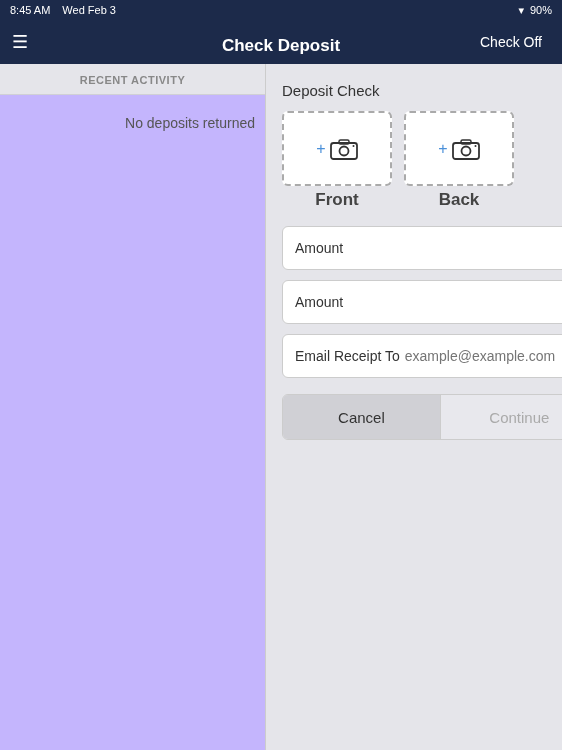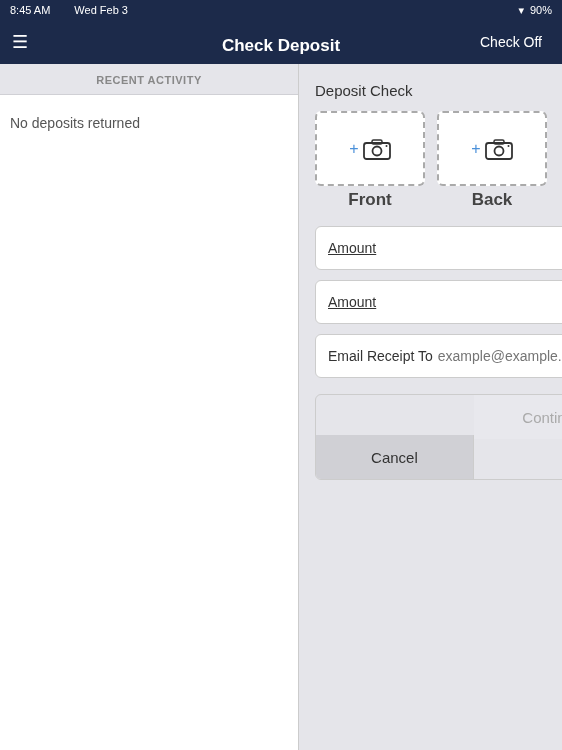--- a/index.html
+++ b/index.html
@@ -15,21 +15,21 @@
     .status-bar {
       height: 20px;
       background: #1c2a4a;
       display: flex;
       align-items: center;
       justify-content: space-between;
       padding: 0 10px;
       font-size: 11px;
       color: white;
     }
-    .status-left { display: flex; align-items: center; gap: 24px; }
+    .status-left { display: flex; align-items: center; gap: 12px; }
     .status-right { display: flex; align-items: center; gap: 6px; font-size: 11px; }
 
     
     .nav-bar {
       height: 44px;
       background: #1c2a4a;
       display: flex;
       align-items: center;
       justify-content: space-between;
       padding: 0 12px;
@@ -60,37 +60,37 @@
     }
 
     
     .main-content {
       display: flex;
       height: calc(750px - 64px);
     }
 
     
     .left-panel {
-      width: 299px;
-      background: #ffffff;
+      width: 266px;
+      background: #c4b5fd;
       border-right: 1px solid #ccc;
       flex-shrink: 0;
     }
     .recent-activity-header {
       text-align: center;
       padding: 10px 0 8px;
       font-size: 11px;
       font-weight: 600;
       color: #888;
       letter-spacing: 0.5px;
       border-bottom: 1px solid #d0d0d5;
       background: #e5e5ea;
     }
     .no-deposits {
-      text-align: left;
+      text-align: right;
       padding: 20px 10px;
       font-size: 14px;
       color: #555;
     }
 
     
     .right-panel {
       flex: 1;
       background: #e5e5ea;
       padding: 18px 16px;
@@ -150,21 +150,20 @@
       align-items: center;
       justify-content: space-between;
       padding: 0 12px;
       height: 44px;
       margin-bottom: 10px;
       cursor: pointer;
     }
     .form-row-label {
       font-size: 14px;
       color: #333;
-      text-decoration: underline;
     }
 
     
     .email-row {
       background: white;
       border: 1px solid #ccc;
       border-radius: 6px;
       display: flex;
       align-items: center;
       padding: 0 12px;
@@ -196,21 +195,20 @@
     }
     .cancel-btn {
       flex: 1;
       height: 44px;
       background: #d0d0d5;
       border: none;
       border-right: 1px solid #ccc;
       font-size: 15px;
       color: #333;
       cursor: pointer;
-      margin-top: 40px;
     }
     .continue-btn {
       flex: 1;
       height: 44px;
       background: #e8e8ed;
       border: none;
       font-size: 15px;
       color: #aaa;
       cursor: pointer;
     }

